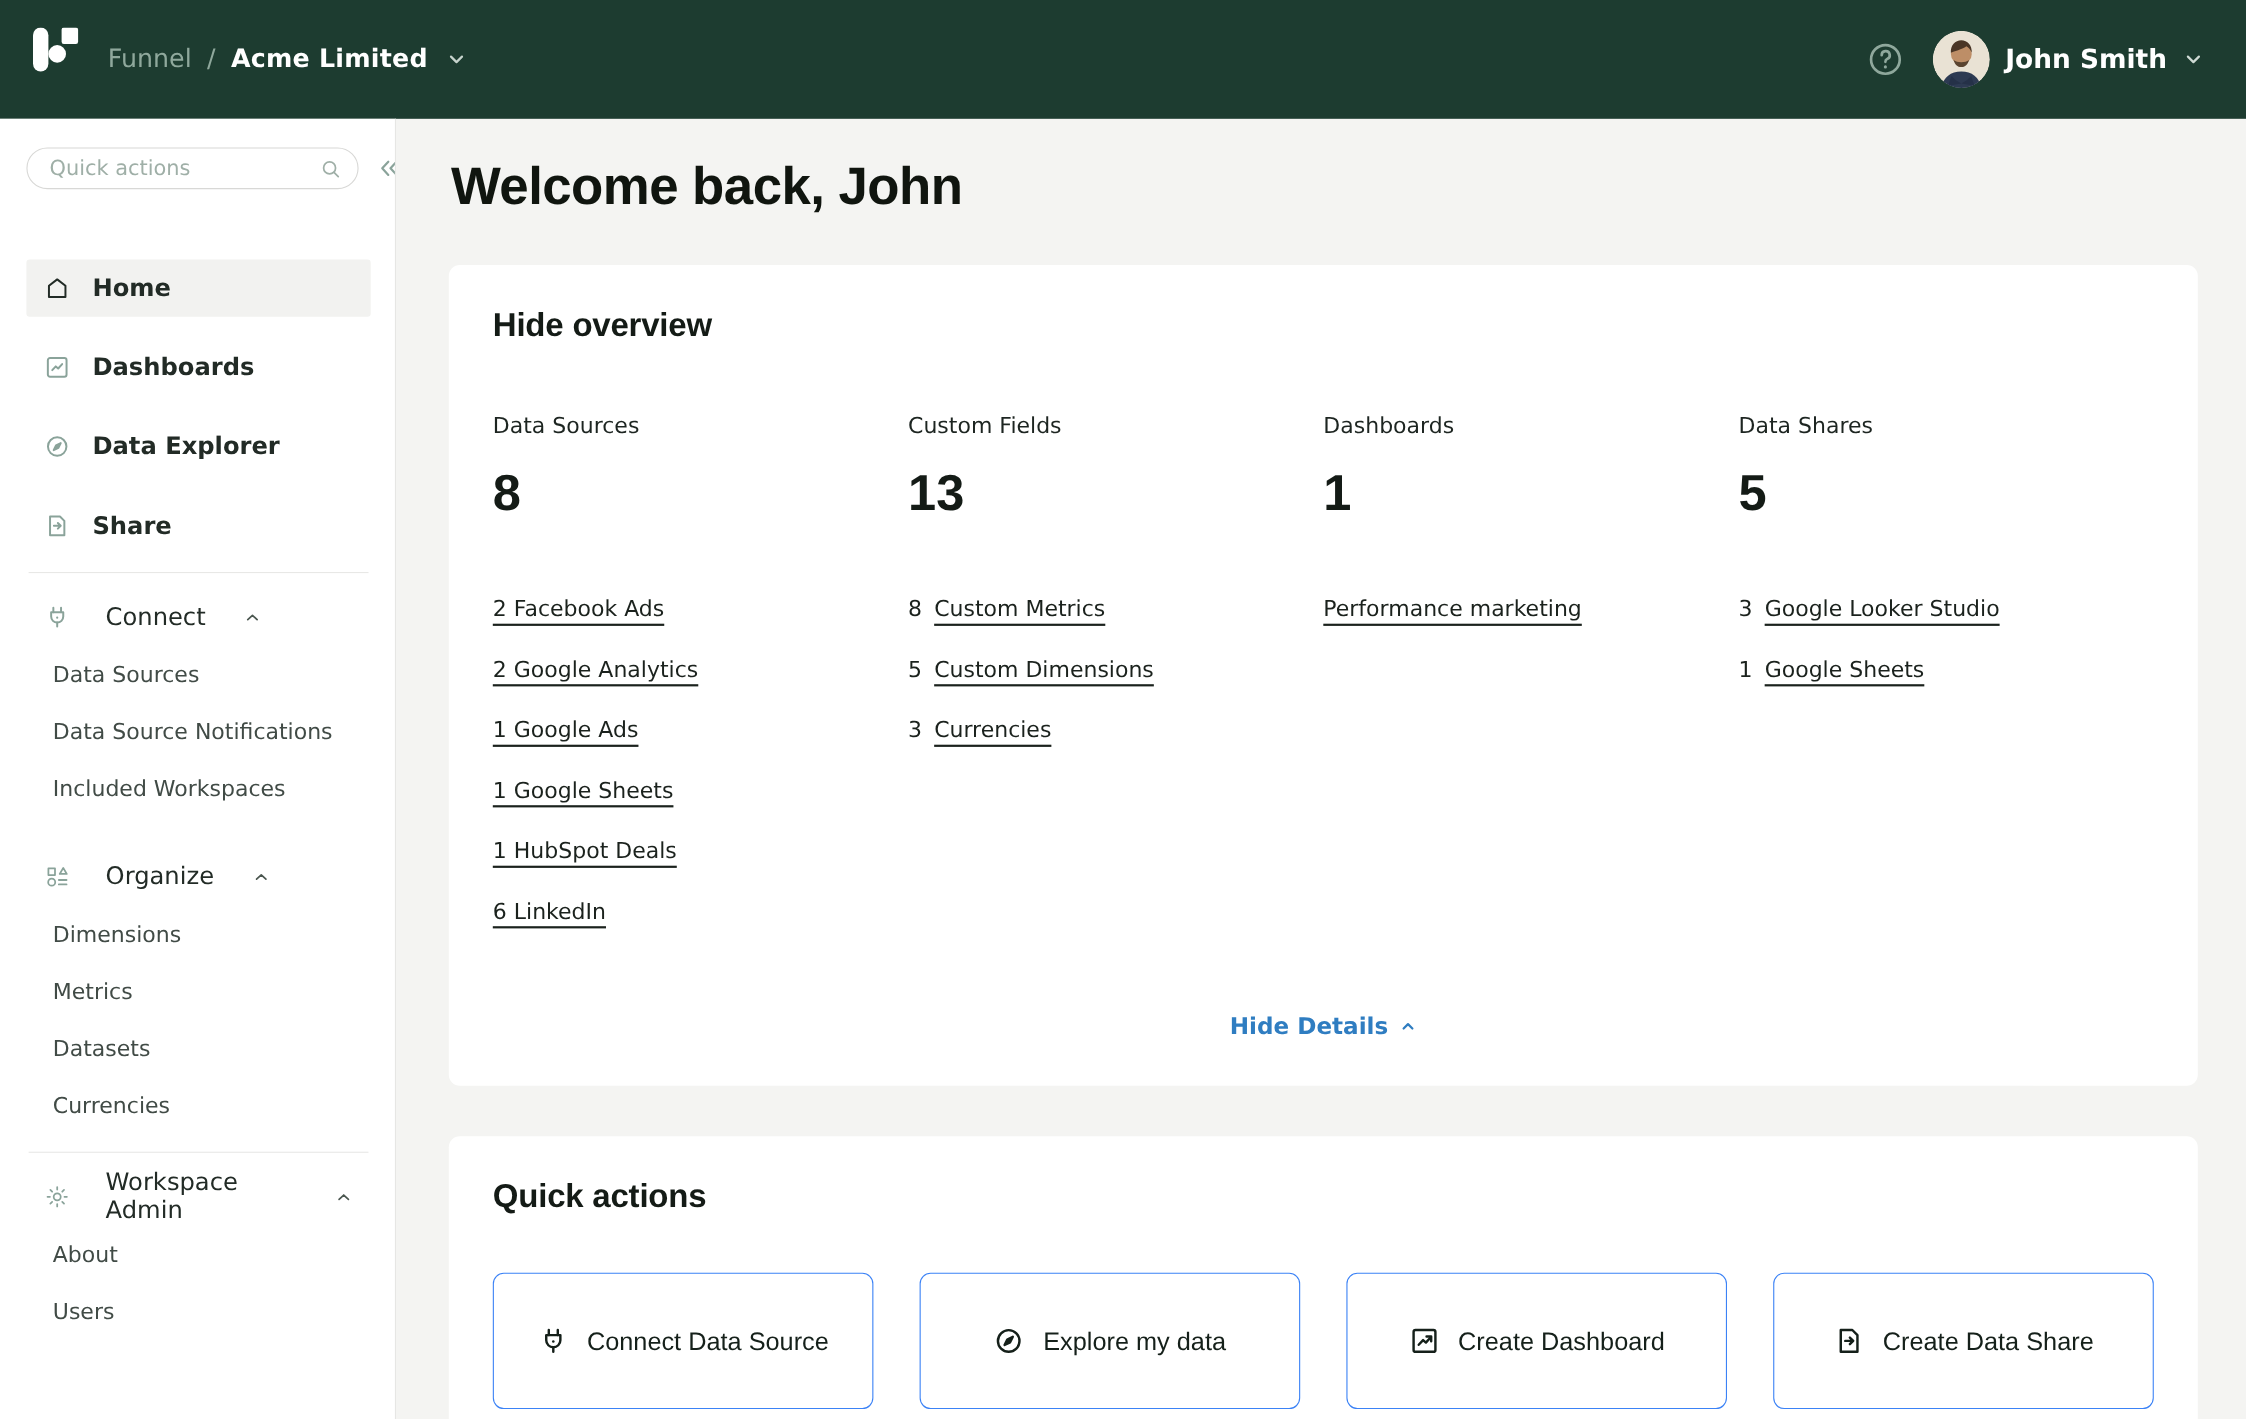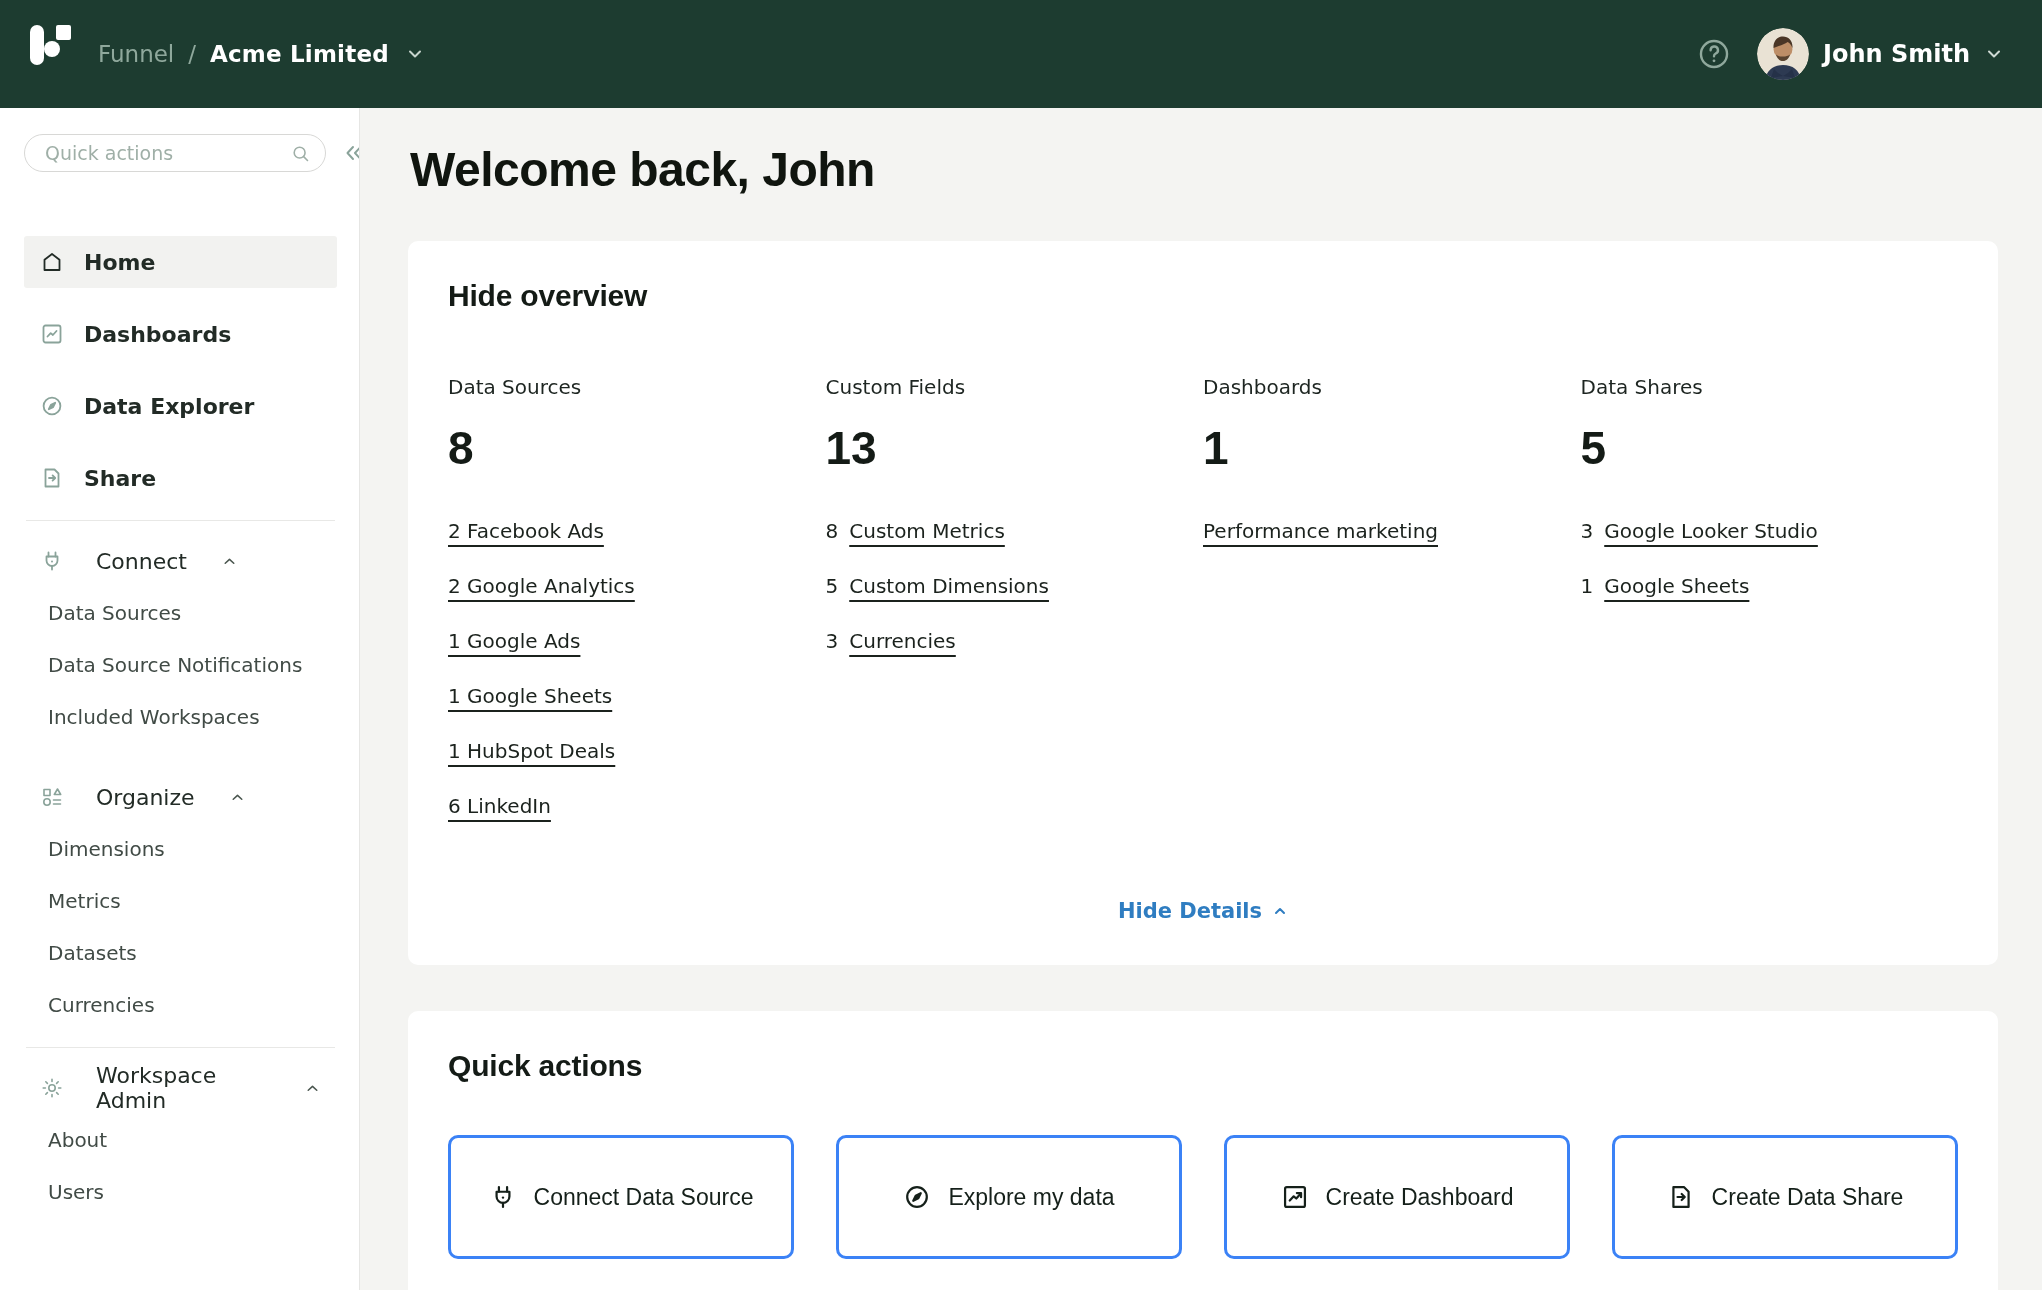--- a/index.html
+++ b/index.html
@@ -94,37 +94,37 @@
   .card.overview { margin-top:44px; }
   .card.quick { margin-top:46px; padding-bottom:46px; }
   .card-title {
     font-family:"Liberation Sans","DejaVu Sans",sans-serif;
     font-size:30px; font-weight:800; color:#141b16; letter-spacing:-.2px;
   }
   .ov-grid { display:grid; grid-template-columns:repeat(4,1fr); margin-top:62px; }
   .ov-label { font-size:20px; color:#1d2521; }
   .ov-count { font-size:46px; font-weight:800; color:#141b16; margin-top:22px;
     font-family:"Liberation Sans","DejaVu Sans",sans-serif; }
-  .ov-list { margin-top:44px; }
+  .ov-list { margin-top:66px; }
   .ov-item { display:flex; align-items:baseline; gap:11px; margin-bottom:31px; font-size:20px; }
   .ov-item .prefix:empty { display:none; }
   .ov-item .prefix { color:#1b221d; }
   .ov-link {
     color:#1b221d; text-decoration:underline;
     text-underline-offset:7px; text-decoration-thickness:1.5px; cursor:pointer;
   }
   .hide-details {
     margin-top:50px; display:flex; justify-content:center; align-items:center; gap:10px;
     color:#2f7dc1; font-size:21px; font-weight:700; cursor:pointer;
   }
   .hide-details .chev { color:#2f7dc1; }
 
   .qa-grid { display:grid; grid-template-columns:repeat(4,1fr); gap:42px; margin-top:52px; }
   .qa-btn {
-    height:124px; background:#fff; border:3px solid #3b82f6; border-radius:10px;
+    height:124px; background:#fff; border:1px solid #3b82f6; border-radius:10px;
     display:flex; align-items:center; justify-content:center; gap:17px;
     font-size:23px; color:#15201a; cursor:pointer;
   }
   .qa-btn .icon { color:#15201a; flex:0 0 auto; }
 </style>
 </head>
 <body>
 
 <div class="header">
   <div class="logo">

